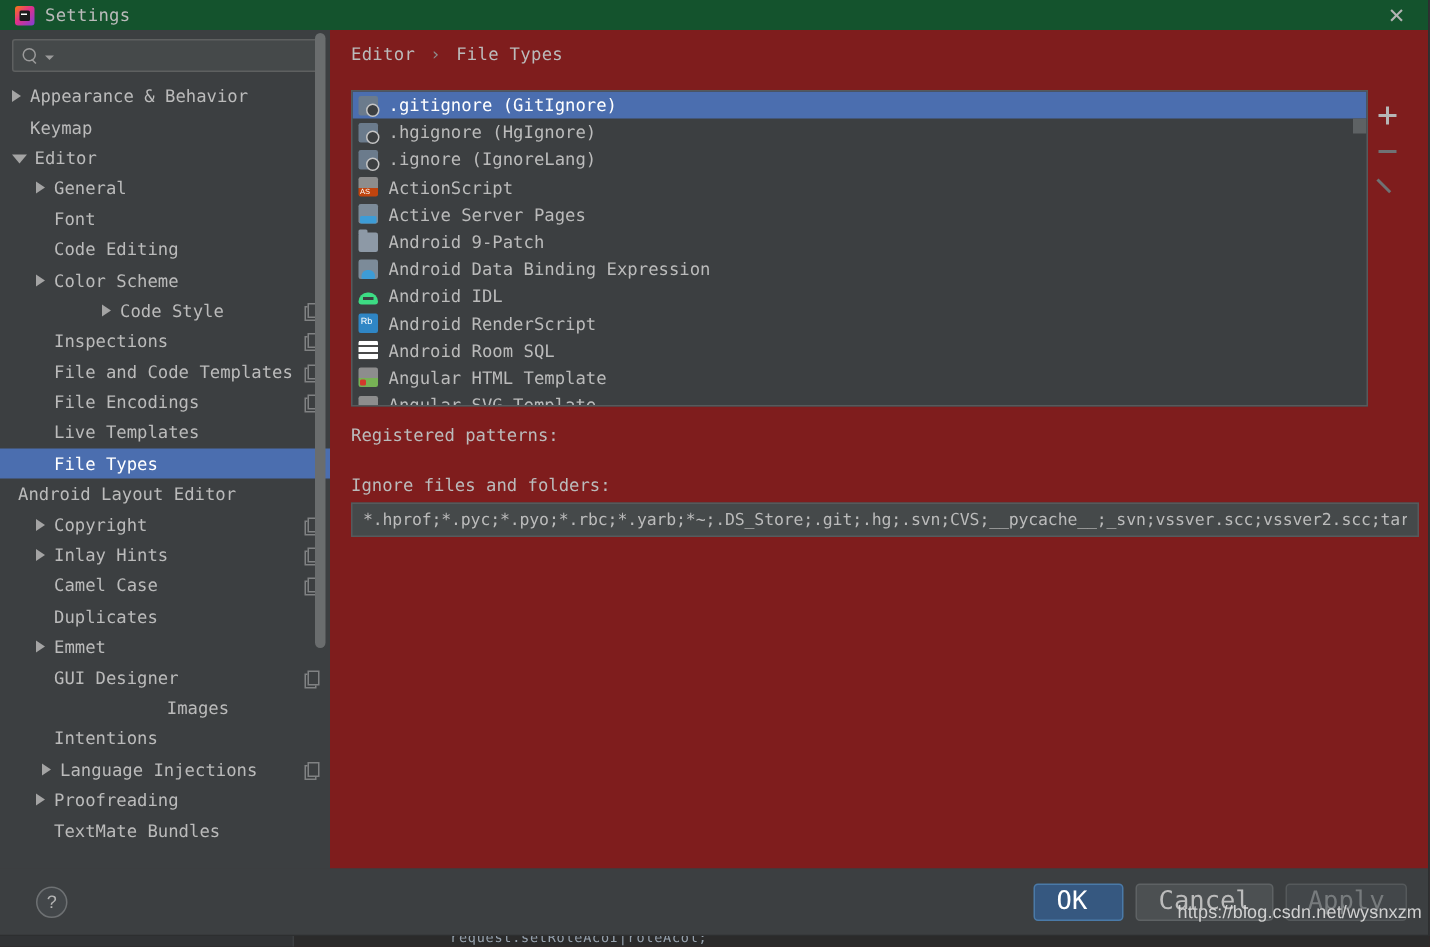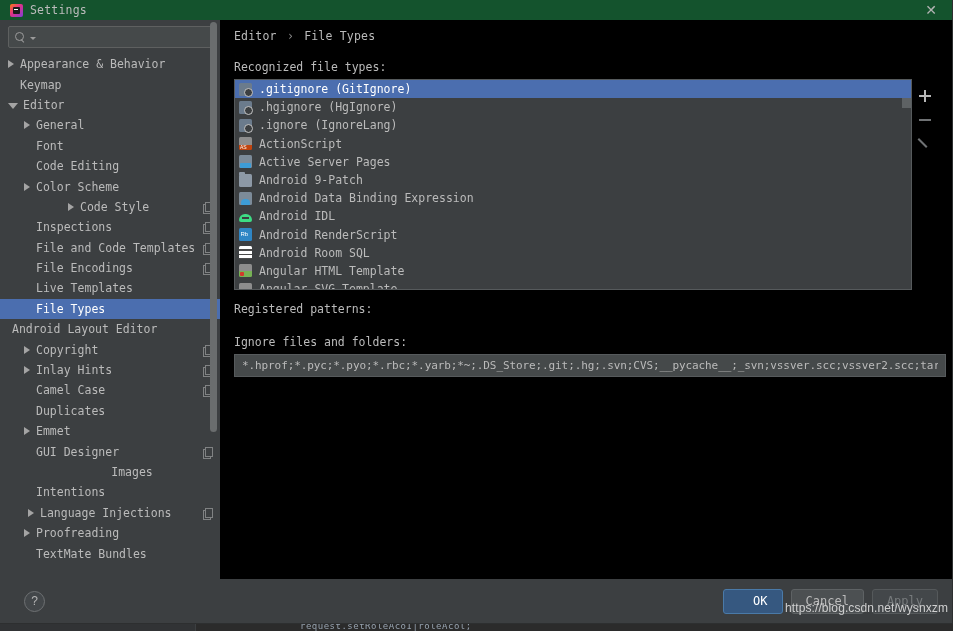--- a/index.html
+++ b/index.html
@@ -151,21 +151,21 @@
   }
 
   .tree-scroll {
     position: absolute; right: 3px; top: 2px;
     width: 7px; height: 410px;
     background: #6a6d6e; border-radius: 4px;
   }
 
   
   .right-panel {
-    flex: 1 1 auto; background: #000000;
+    flex: 1 1 auto; background: #7f1d1d;
     padding: 9px 14px 0 14px;
     display: flex; flex-direction: column; min-width: 0;
   }
   .breadcrumb {
     font-size: 11.5px; color: #bbbbbb; margin-bottom: 17px; letter-spacing: .2px;
   }
   .breadcrumb .sep { color: #8d8d8d; margin: 0 3px; }
 
   .section-label {
     font-size: 11.5px; color: #bbbbbb; margin-bottom: 5px;
@@ -288,21 +288,21 @@
   .help-btn {
     width: 21px; height: 21px; border-radius: 50%;
     border: 1px solid #6e7173; background: #43474a;
     color: #b5b5b5; font-size: 12px; text-align: center; line-height: 19px;
     font-family: "Liberation Sans", sans-serif;
     margin-left: 10px;
   }
   .footer .btns { margin-left: auto; display: flex; gap: 8px; }
   .dbtn {
     min-width: 60px; height: 25px; padding: 0 14px;
-    font-size: 12px; text-align: right; line-height: 23px;
+    font-size: 17px; text-align: left; line-height: 23px;
     border-radius: 3px; font-family: "DejaVu Sans Mono", monospace;
   }
   .dbtn.primary { background: #365880; border: 1px solid #4a7aa8; color: #ffffff; }
   .dbtn.normal  { background: #4c5052; border: 1px solid #5e6264; color: #bbbbbb; }
   .dbtn.disabled{ background: #43474a; border: 1px solid #55595b; color: #777b7d; }
 
   .watermark {
     position: absolute; right: 4px; bottom: 8px;
     font-size: 12px; color: #dcdcdc;
     font-family: "Liberation Sans", sans-serif;
@@ -452,21 +452,20 @@
     </div>
 
     <div class="right-panel">
 
       <div class="breadcrumb">
         <span>Editor</span>
         <span class="sep">›</span>
         <span>File Types</span>
       </div>
 
-      <div class="section-label">Recognized file types:</div>
       <div class="list-and-buttons">
         <div class="list-box" id="recognized-list">
             <div class="file-row selected">
               <span class="ftype-icon ic-ignore"></span>
               <span>.gitignore (GitIgnore)</span>
             </div>
             <div class="file-row">
               <span class="ftype-icon ic-ignore"></span>
               <span>.hgignore (HgIgnore)</span>
             </div>

